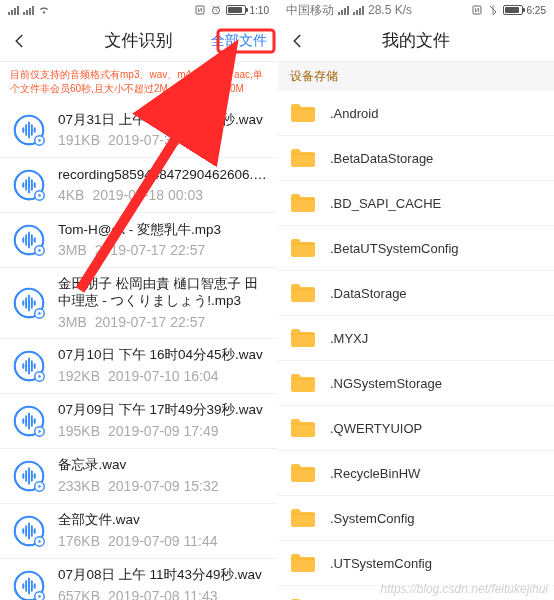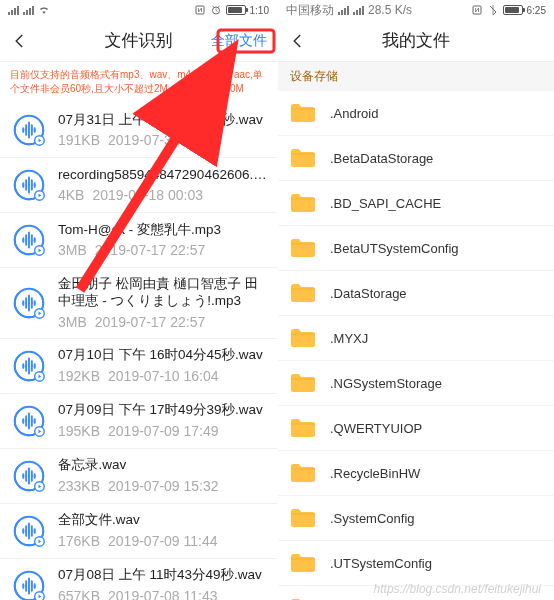--- a/index.html
+++ b/index.html
@@ -85,21 +85,21 @@
   }
   .flist { flex:1; overflow:hidden; }
   .frow {
     display:flex; align-items:center; gap:14px;
     padding: 11px 12px;
     border-bottom: 1px solid #f3f3f3;
   }
   .ficon { width: 26px; height: 22px; flex:0 0 26px; }
   .fname { font-size: 13px; color:#333; }
   .watermark {
-    position:absolute; right:13px; bottom:4px;
+    position:absolute; right:6px; bottom:4px;
     font-size:12px; color:rgba(150,150,150,0.45);
     font-style: italic; pointer-events:none;
   }
 
   
   .arrow-overlay {
     position:absolute; left:0; top:0; width:554px; height:600px; pointer-events:none; z-index:50;
   }
 </style>
 </head>

